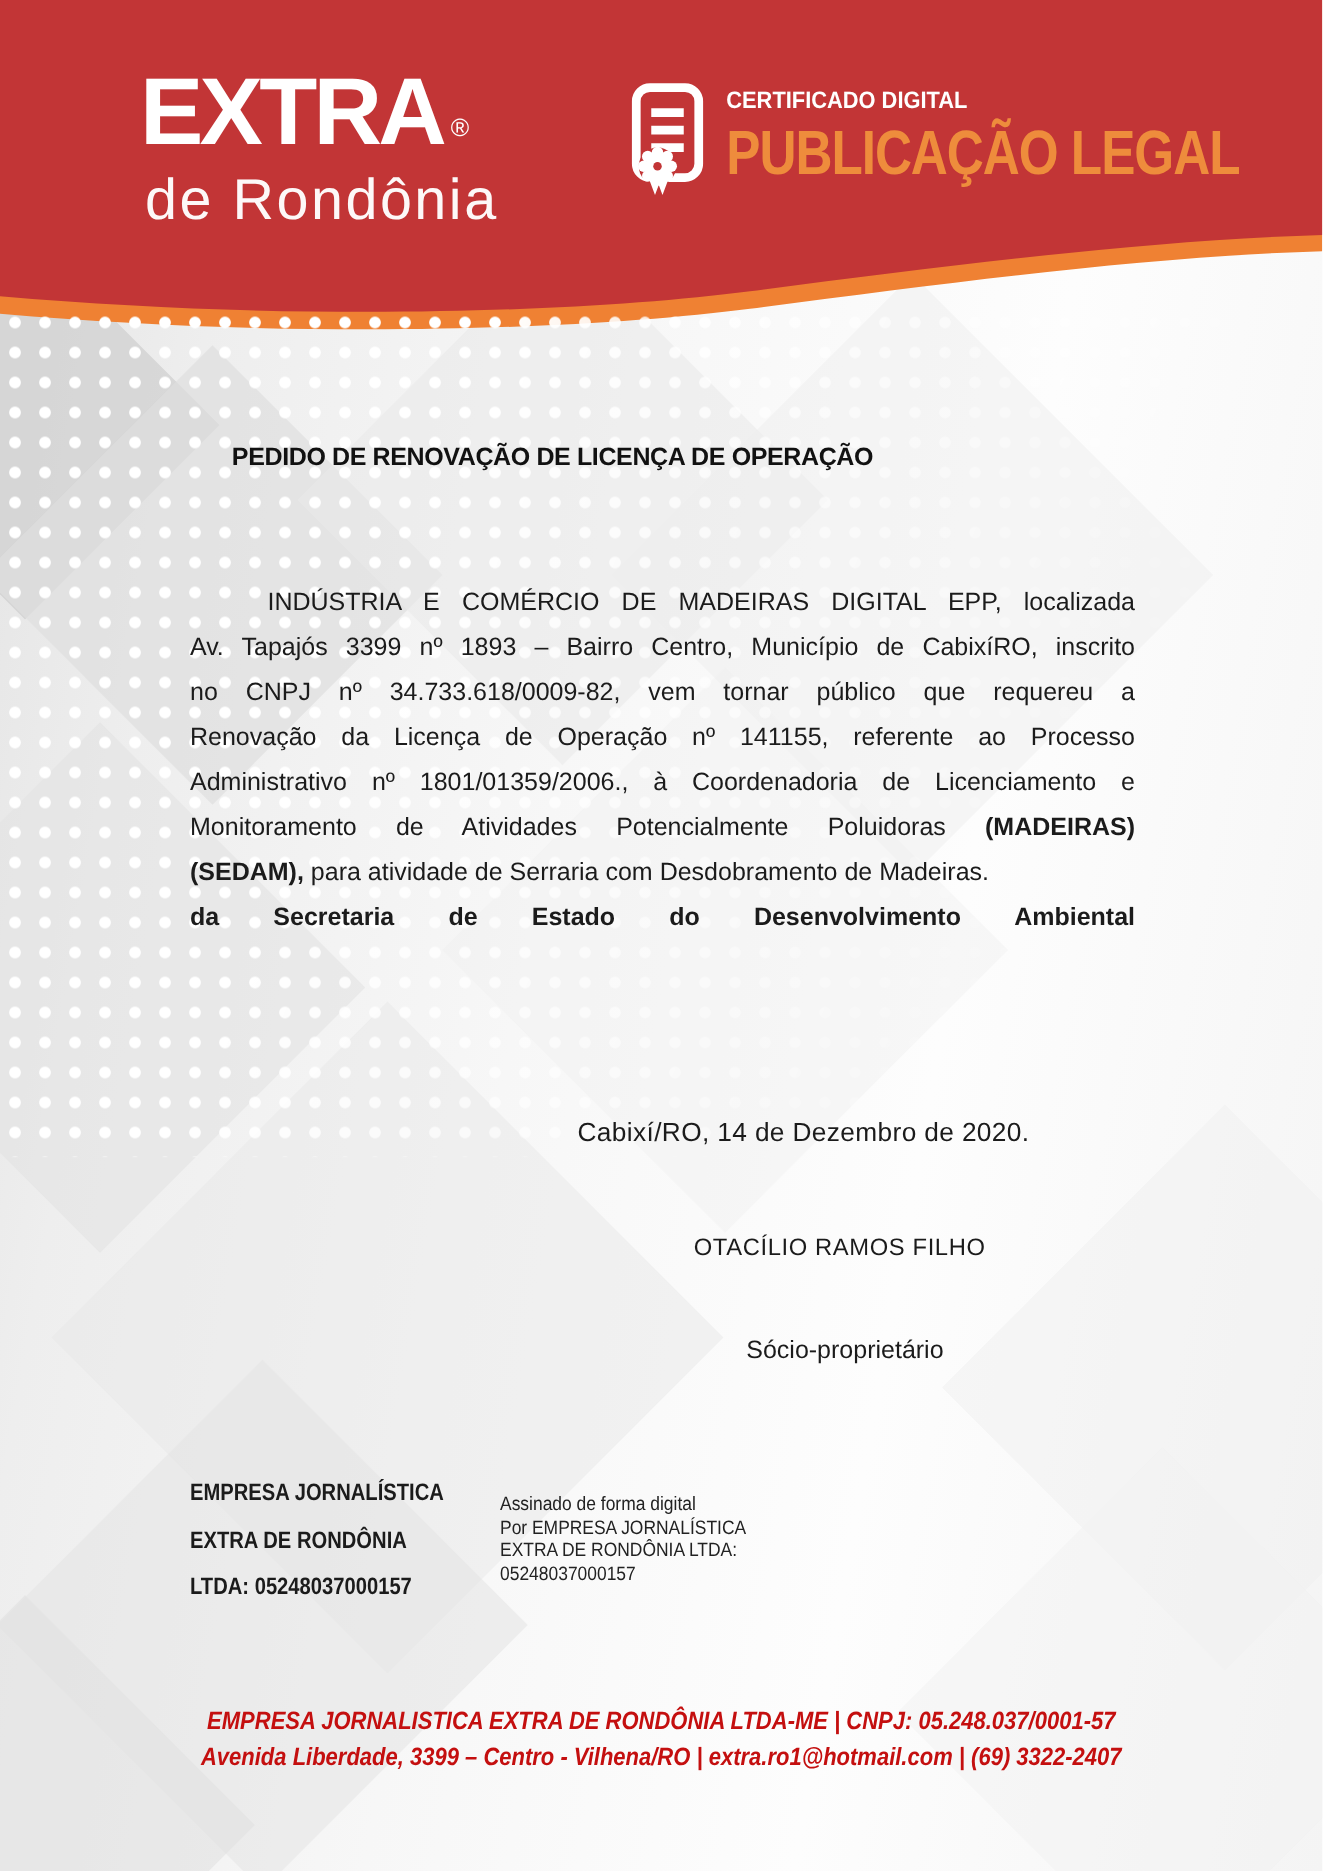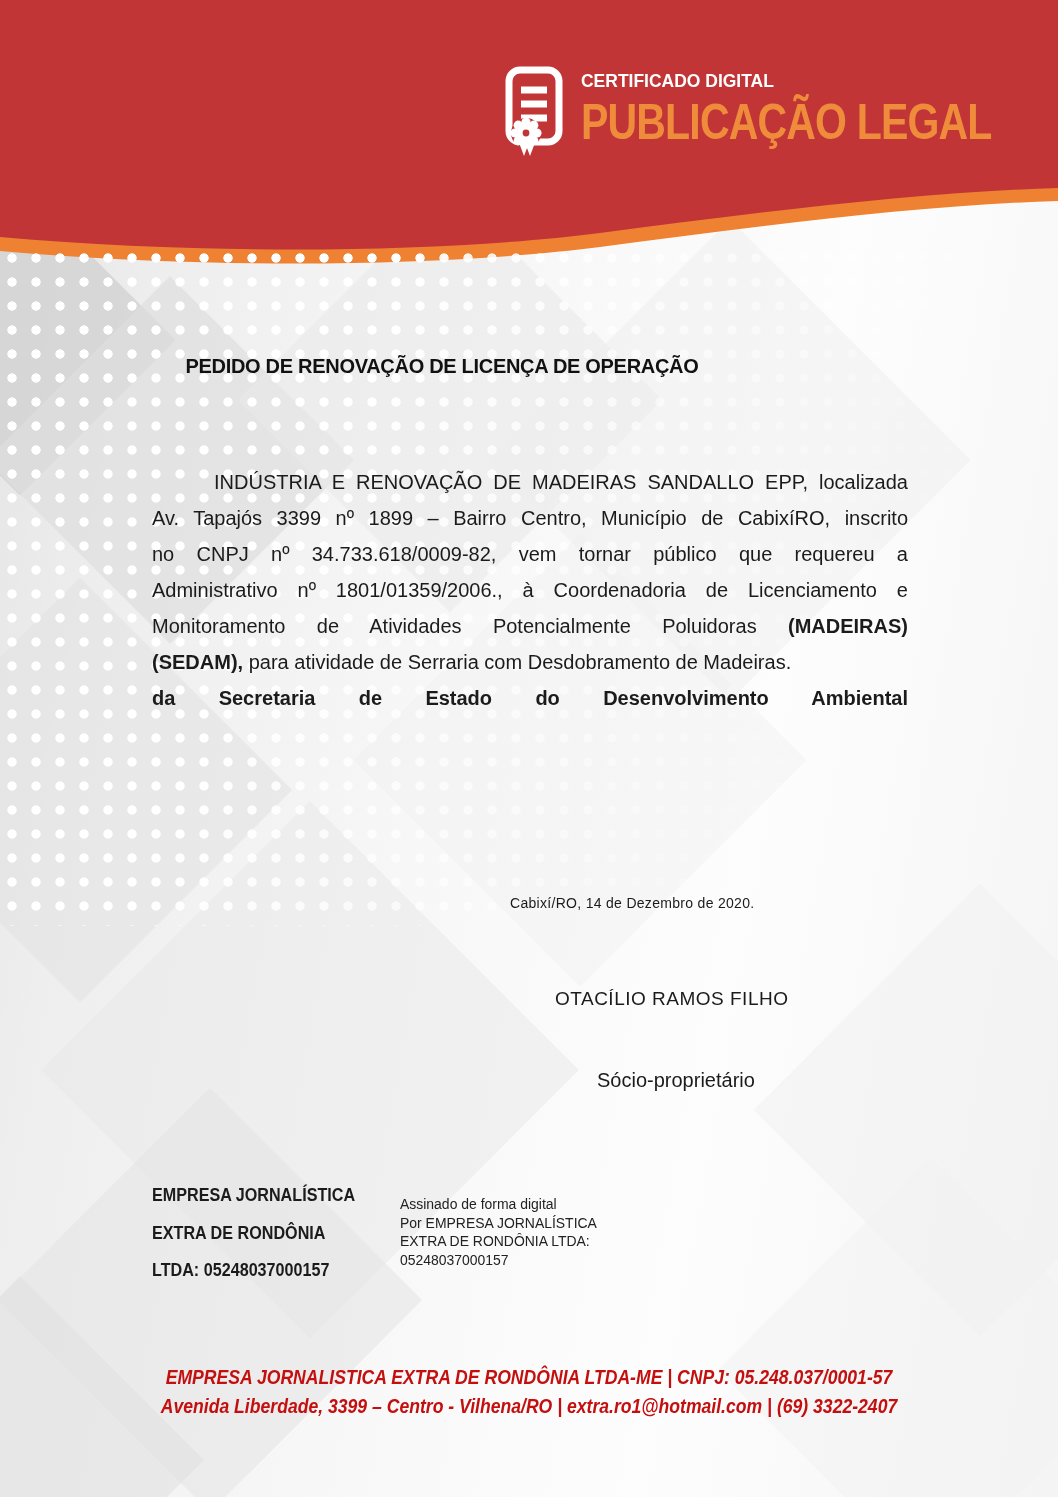--- a/index.html
+++ b/index.html
@@ -47,21 +47,21 @@
   }
   .body-text {
     position:absolute; left:152px; top:464px; width:756px;
     font-size:20px; line-height:36px; color:#1b1b1b;
   }
   .body-line { text-align:justify; }
   .body-line.just { text-align-last:justify; }
   .body-line.indent { padding-left:62px; }
   .body-line .b { font-weight:bold; }
 
-  .date-line { position:absolute; left:462px; top:895px; font-size:14px; letter-spacing:.3px;margin-left:48px; }
+  .date-line { position:absolute; left:462px; top:895px; font-size:21px; letter-spacing:.3px; }
   .sign-name { position:absolute; left:555px; top:988px; font-size:19px; letter-spacing:.5px; }
   .sign-role { position:absolute; left:597px; top:1037px; font-size:20px;margin-top:32px; }
 
   
   .sig-subject {
     position:absolute; left:152px; top:1176px;
     font-size:19px; font-weight:bold; line-height:37.5px;
     transform:scaleX(.85); transform-origin:left; white-space:nowrap;
   }
   .sig-details {
@@ -95,20 +95,24 @@
   <div class="diamond" style="left:820px;top:950px;width:320px;height:320px;background:#f0f0f0;opacity:.5;"></div>
   <div class="diamond" style="left:780px;top:1220px;width:300px;height:300px;background:#f1f1f1;opacity:.5;"></div>
 
   <svg class="header-wave" viewBox="0 0 1058 270" preserveAspectRatio="none" aria-hidden="true">
     <path d="M0,0 H1058 V201 C920,205 760,226 600,247 C460,265 230,271 0,251 Z" fill="#ef8133"></path>
     <path d="M0,0 H1058 V188 C920,192 760,212 600,233 C460,251 230,257 0,237 Z" fill="#c23536"></path>
   </svg>
 
   <div class="dots"></div>
 
+  <div class="logo">
+    <div class="logo-title"><span>EXTRA</span><span class="logo-reg">®</span></div>
+    <div class="logo-subtitle">de Rondônia</div>
+  </div>
 
   <div class="badge">
     <svg class="badge-icon" viewBox="0 0 58 92" aria-hidden="true">
       <rect x="4" y="4" width="50" height="72" rx="11" fill="none" stroke="#ffffff" stroke-width="7"></rect>
       <line x1="16" y1="24" x2="42" y2="24" stroke="#ffffff" stroke-width="7"></line>
       <line x1="16" y1="38" x2="42" y2="38" stroke="#ffffff" stroke-width="7"></line>
       <line x1="16" y1="52" x2="42" y2="52" stroke="#ffffff" stroke-width="7"></line>
       <circle cx="21" cy="67" r="15" fill="#c23536"></circle>
       <path d="M13,74 L19,90 L22,82 L25,90 L31,74 Z" fill="#ffffff"></path>
       <g fill="#ffffff">
@@ -126,23 +130,24 @@
     </svg>
     <div class="badge-text">
       <div class="badge-top">CERTIFICADO DIGITAL</div>
       <div class="badge-bottom">PUBLICAÇÃO LEGAL</div>
     </div>
   </div>
 
   <div class="doc-title">PEDIDO DE RENOVAÇÃO DE LICENÇA DE OPERAÇÃO</div>
 
   <div class="body-text" id="body-paragraph">
-      <div class="body-line just indent"><span>INDÚSTRIA E RENOVAÇÃO DE MADEIRAS SANDALLO EPP, localizada</span></div>
-      <div class="body-line just"><span>Av. Tapajós 3399 nº 1899 – Bairro Centro, Município de CabixíRO, inscrito</span></div>
+      <div class="body-line just indent"><span>INDÚSTRIA E COMÉRCIO DE MADEIRAS DIGITAL EPP, localizada</span></div>
+      <div class="body-line just"><span>Av. Tapajós 3399 nº 1893 – Bairro Centro, Município de CabixíRO, inscrito</span></div>
       <div class="body-line just"><span>no CNPJ nº 34.733.618/0009-82, vem tornar público que requereu a</span></div>
+      <div class="body-line just"><span>Renovação da Licença de Operação nº 141155, referente ao Processo</span></div>
       <div class="body-line just"><span>Administrativo nº 1801/01359/2006., à Coordenadoria de Licenciamento e</span></div>
       <div class="body-line just"><span>Monitoramento de Atividades Potencialmente Poluidoras </span><span class="b">(MADEIRAS)</span></div>
       <div class="body-line"><span class="b">(SEDAM), </span><span>para atividade de Serraria com Desdobramento de Madeiras.</span></div>
       <div class="body-line just"><span class="b">da Secretaria de Estado do Desenvolvimento Ambiental</span></div>
     </div>
 
   <div class="date-line">Cabixí/RO, 14 de Dezembro  de 2020.</div>
   <div class="sign-name">OTACÍLIO RAMOS FILHO</div>
   <div class="sign-role">Sócio-proprietário</div>
 

